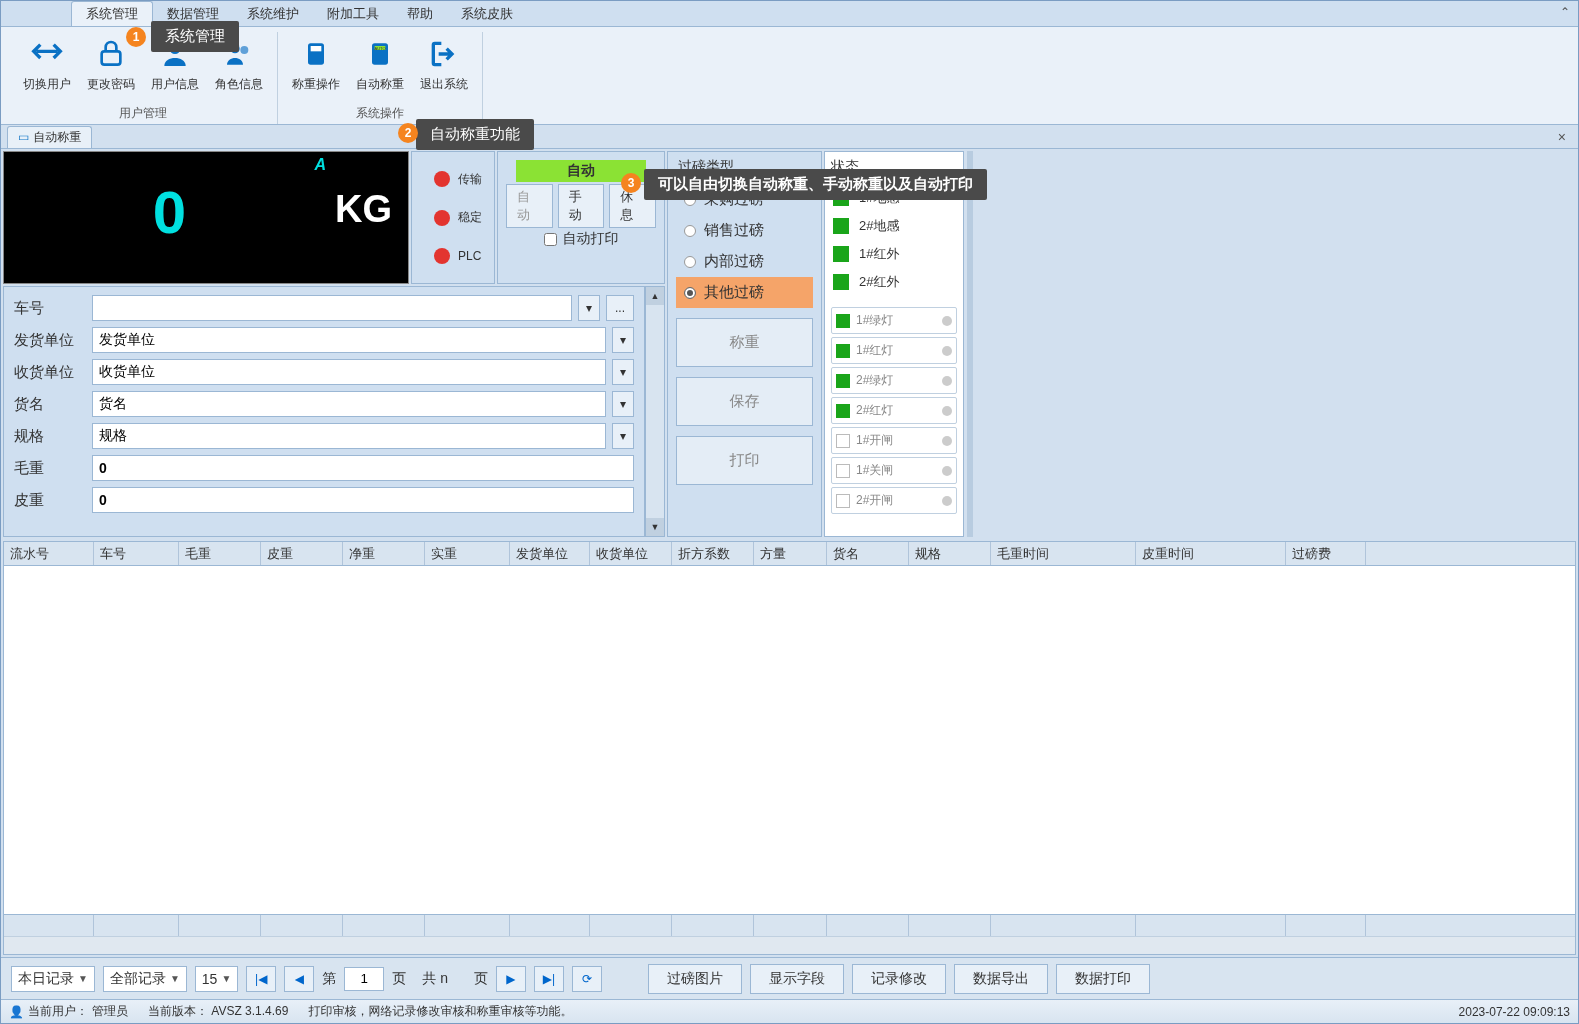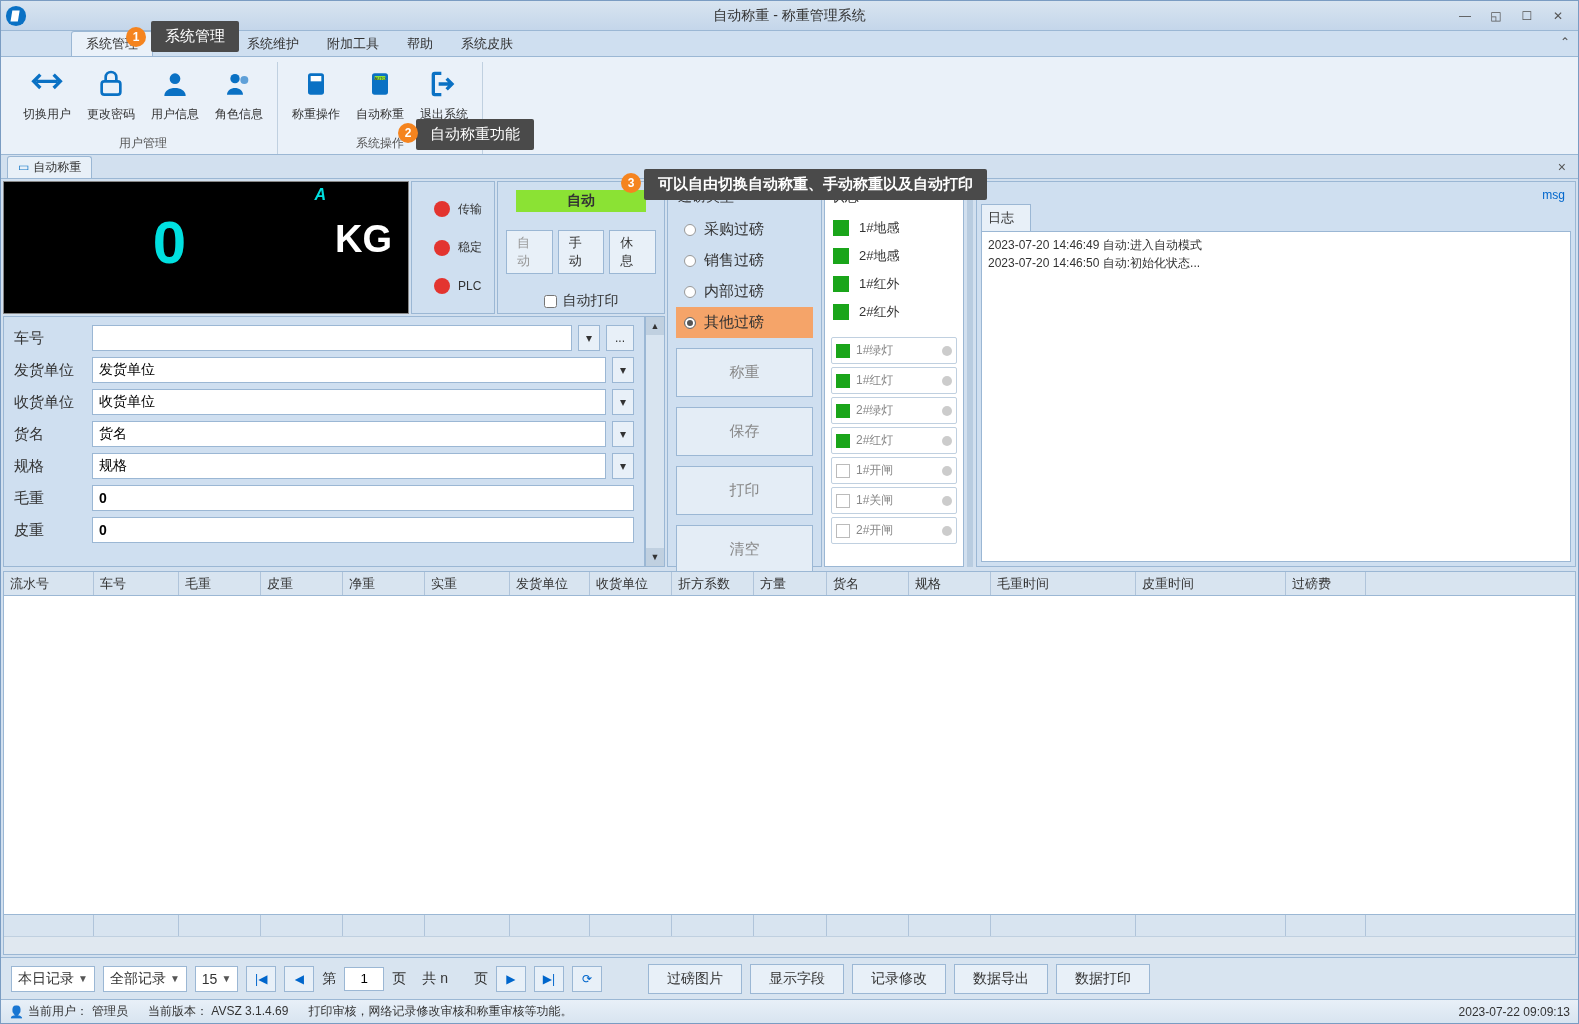--- a/index.html
+++ b/index.html
@@ -41,21 +41,21 @@
 
 .weight-display { width: 406px; background: #000; color: #00e0e0; position: relative; border: 1px solid #888; }
 .weight-A { position: absolute; top: 4px; right: 82px; color: #00e0e0; font-size: 16px; font-weight: bold; font-style: italic; }
 .weight-value { position: absolute; top: 26px; right: 222px; font-size: 60px; font-weight: bold; }
 .weight-unit { position: absolute; top: 36px; right: 16px; color: #fff; font-size: 38px; font-weight: bold; }
 
 .status-leds { width: 84px; background: #cfdff0; border: 1px solid #9bb7d4; display: flex; flex-direction: column; justify-content: space-around; padding: 8px 6px; }
 .led-row { display: flex; align-items: center; gap: 8px; margin-left: 16px; }
 .led-dot { width: 16px; height: 16px; border-radius: 50%; background: #e3342f; }
 
-.mode-box { flex: 1; background: #cfdff0; border: 1px solid #9bb7d4; padding: 8px; display: flex; flex-direction: column; gap: 18px; align-items: center; }
+.mode-box { flex: 1; background: #cfdff0; border: 1px solid #9bb7d4; padding: 8px; display: flex; flex-direction: column; gap: 2px; align-items: center; }
 .mode-status { width: 130px; background: #8be234; text-align: center; padding: 2px 0; font-weight: bold; font-size: 14px; }
 .mode-btns { display: flex; gap: 5px; }
 .mode-btn { padding: 3px 10px; border: 1px solid #9bb7d4; background: #e8f0f8; cursor: pointer; font-size: 13px; }
 .mode-btn.disabled { color: #999; }
 .auto-print-row { display: flex; align-items: center; gap: 6px; font-size: 14px; }
 
 .form-area { flex: 1; background: #cfdff0; border: 1px solid #9bb7d4; padding: 8px 10px; overflow-y: auto; }
 .form-row { display: flex; align-items: center; margin-bottom: 6px; gap: 6px; }
 .form-label { width: 72px; font-size: 15px; }
 .form-input { flex: 1; height: 26px; border: 1px solid #9bb7d4; background: #fff; padding: 0 6px; font-size: 14px; }
@@ -112,35 +112,20 @@
 .callout { position: absolute; background: #4a4a4a; color: #fff; padding: 6px 14px; font-size: 15px; border-radius: 2px; display: flex; align-items: center; gap: 8px; z-index: 100; }
 .callout-badge { position: absolute; width: 20px; height: 20px; border-radius: 50%; background: #f5841f; color: #fff; font-size: 12px; font-weight: bold; display: flex; align-items: center; justify-content: center; z-index: 101; }
 
 svg { display: block; }
 </style>
 </head>
 <body>
 
 <div class="window">
 
-  <div class="titlebar">
-    <div class="titlebar-icon">
-      <svg viewBox="0 0 24 24">
-          <circle cx="12" cy="12" r="11" fill="#0a71c4"></circle>
-          <path d="M8 6 L16 6 L14 18 L6 18 Z" fill="#fff"></path>
-        </svg>
-    </div>
-    <div class="titlebar-title">自动称重 - 称重管理系统</div>
-    <div class="win-controls">
-      <span>—</span>
-      <span>◱</span>
-      <span>☐</span>
-      <span>✕</span>
-    </div>
-  </div>
 
   <div class="menubar">
     <div class="menu-tab active">系统管理</div>
     <div class="menu-tab">数据管理</div>
     <div class="menu-tab">系统维护</div>
     <div class="menu-tab">附加工具</div>
     <div class="menu-tab">帮助</div>
     <div class="menu-tab">系统皮肤</div>
     <div class="menu-corner-btn">⌃</div>
   </div>
@@ -327,21 +312,20 @@
             <span class="radio-circle"></span>
             <span>内部过磅</span>
           </div>
         <div class="radio-row selected">
             <span class="radio-circle"></span>
             <span>其他过磅</span>
           </div>
         <div class="action-btn">称重</div>
         <div class="action-btn">保存</div>
         <div class="action-btn">打印</div>
-        <div class="action-btn">清空</div>
       </div>
 
       <div class="status-col">
         <div class="panel-title">状态</div>
         <div class="status-item">
             <div class="status-sq"></div>
             <span class="status-text">1#地感</span>
           </div>
         <div class="status-item">
             <div class="status-sq"></div>
@@ -388,28 +372,20 @@
           </div>
         <div class="status-small-row">
             <div class="status-sq off"></div>
             <span>2#开闸</span>
             <span class="status-ind"></span>
           </div>
       </div>
 
       <div class="splitter-handle"></div>
 
-      <div class="log-col">
-        <div class="msg-link">msg</div>
-        <div class="log-title">日志</div>
-        <div class="log-box">
-          <div>2023-07-20 14:46:49 自动:进入自动模式</div>
-          <div>2023-07-20 14:46:50 自动:初始化状态...</div>
-        </div>
-      </div>
     </div>
 
     <div class="grid-area">
       <div class="grid-header" id="grid-header">
           <div class="grid-col" style="width: 90px;">流水号</div>
           <div class="grid-col" style="width: 85px;">车号</div>
           <div class="grid-col" style="width: 82px;">毛重</div>
           <div class="grid-col" style="width: 82px;">皮重</div>
           <div class="grid-col" style="width: 82px;">净重</div>
           <div class="grid-col" style="width: 85px;">实重</div>

